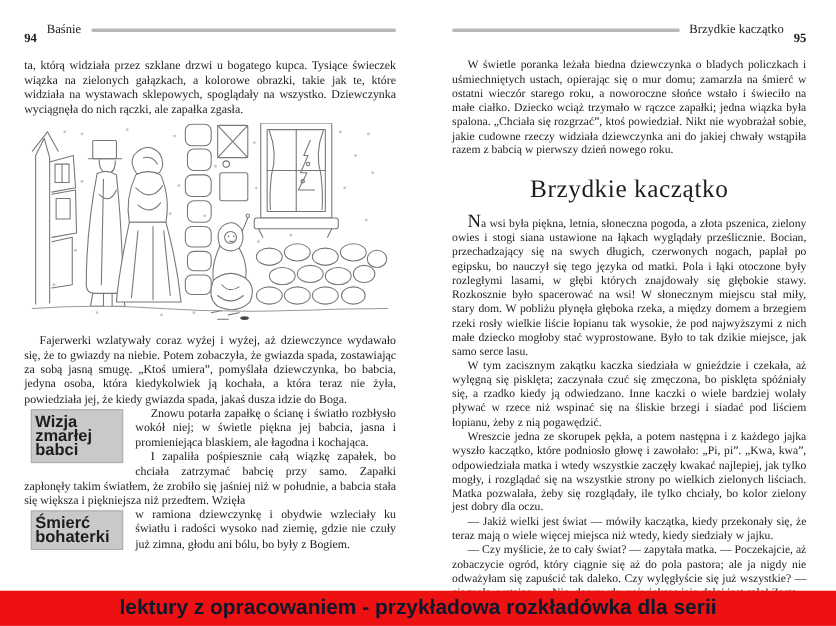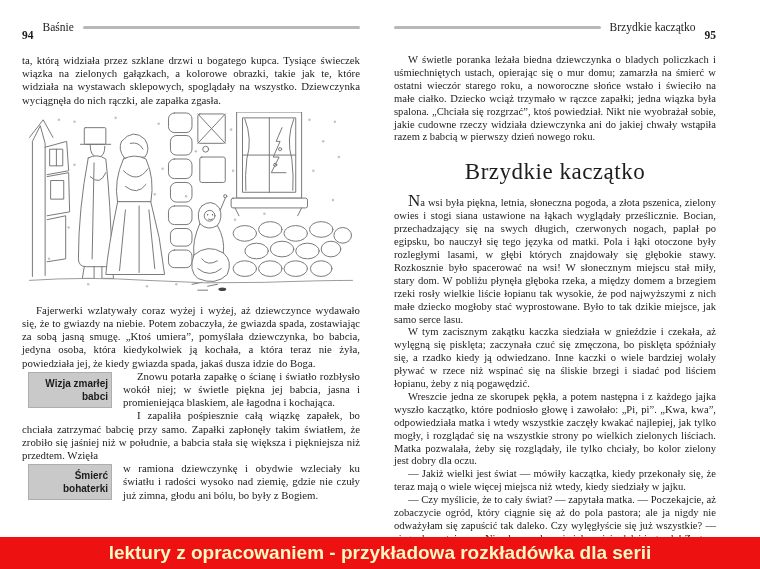--- a/index.html
+++ b/index.html
@@ -10,21 +10,21 @@
     width: 760px;
     height: 569px;
     overflow: hidden;
     background: #ffffff;
     font-family: "Liberation Serif", serif;
     color: #1c1c1c;
   }
 
   .page { position: absolute; top: 12px; }
   .page-left  { left: 22px;  width: 338px; font-size: 10.8px; line-height: 13.2px; }
-  .page-right { left: 394px; width: 322px; font-size: 10.6px; line-height: 12.9px; }
+  .page-right { left: 411px; width: 322px; font-size: 10.6px; line-height: 12.9px; }
 
   .running-head {
     display: flex; align-items: center; gap: 9px;
     font-size: 11.5px; line-height: 14px; margin-bottom: 12px;
   }
   .pnum  { font-weight: bold; margin-top: 16px; }
   .ptitle { }
   .rule { flex: 1; height: 3px; background: #b8b8b8; border-radius: 2px; }
 
   p.body { margin: 0; text-align: justify; }
@@ -34,44 +34,44 @@
   figure.illo svg { display: block; margin: 0 auto; }
 
   .margin-note {
     float: left;
     width: 84px;
     box-sizing: border-box;
     background: #c9c9c9;
     border: 1px solid #aeaeae;
     font-family: "Liberation Sans", sans-serif;
     font-weight: bold;
-    font-size: 10px;
+    font-size: 15px;
     line-height: 13px;
-    text-align: right;
+    text-align: left;
     padding: 4px 3px;
     margin: 2px 11px 3px 6px;
   }
 
   .chapter-title {
     font-size: 23px;
     line-height: 26px;
     font-weight: normal;
     letter-spacing: 0.5px;
     text-align: center;
     margin: 15px 0 10px 0;
   }
 
   .dropcap::first-letter { font-size: 17px; }
 
   .banner {
     position: absolute;
     left: 0; right: 0; bottom: 0;
     height: 32px;
     background: #ee1111;
-    color: #fef9c3;
+    color: #0f172a;
     font-family: "Liberation Sans", sans-serif;
     font-weight: bold;
     font-size: 19px;
     display: flex;
     align-items: center;
     justify-content: center;
     z-index: 5;
   }
 </style>
 </head>

